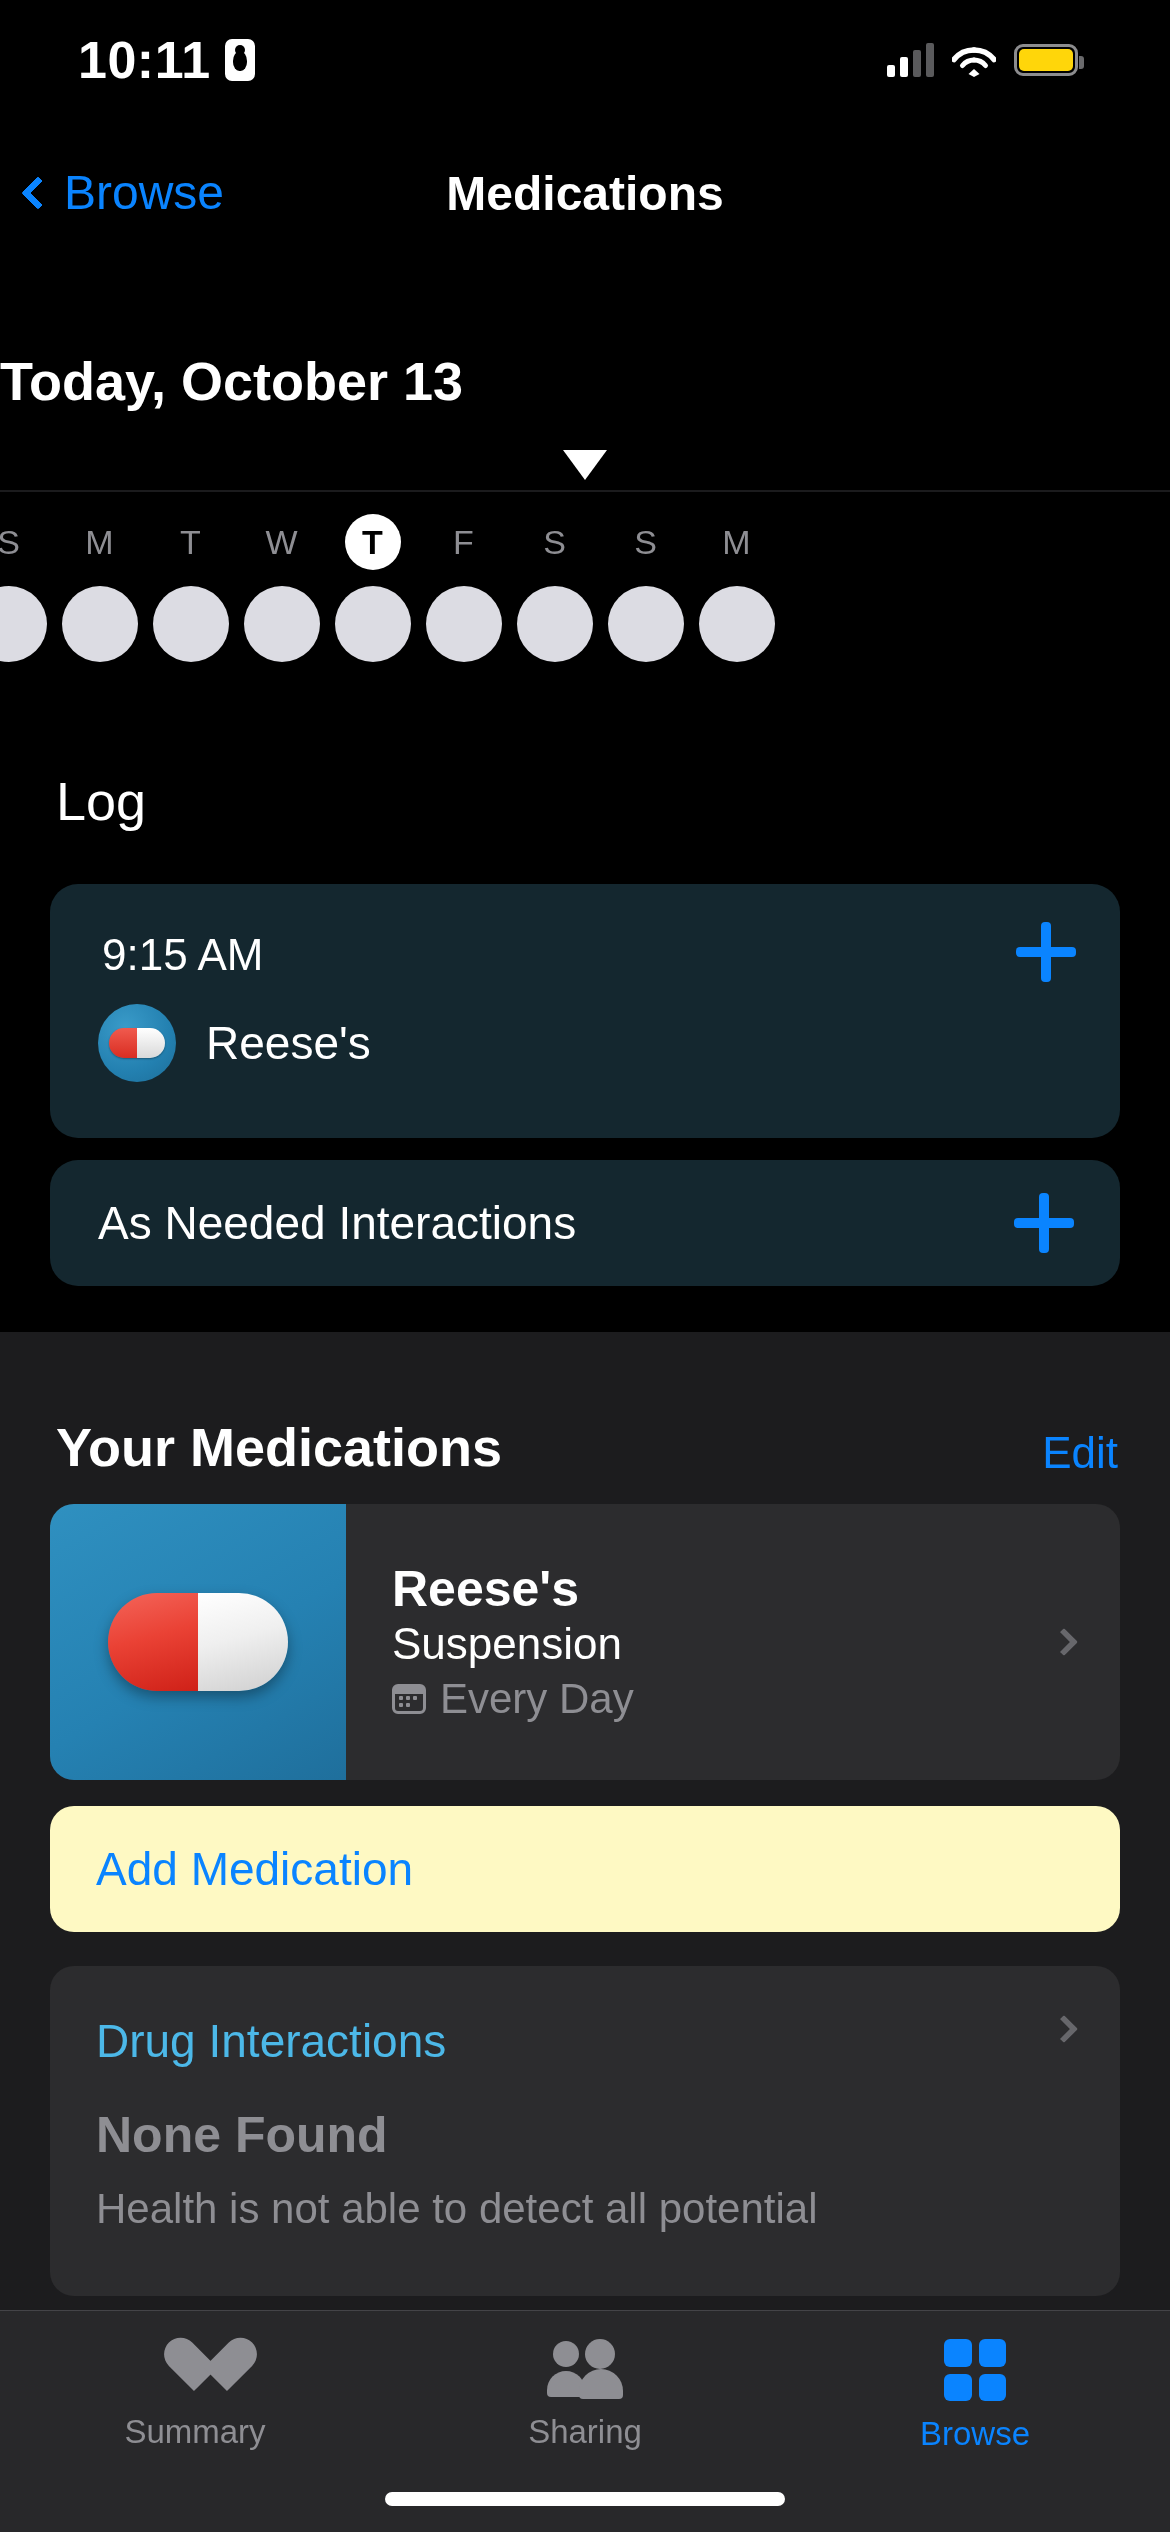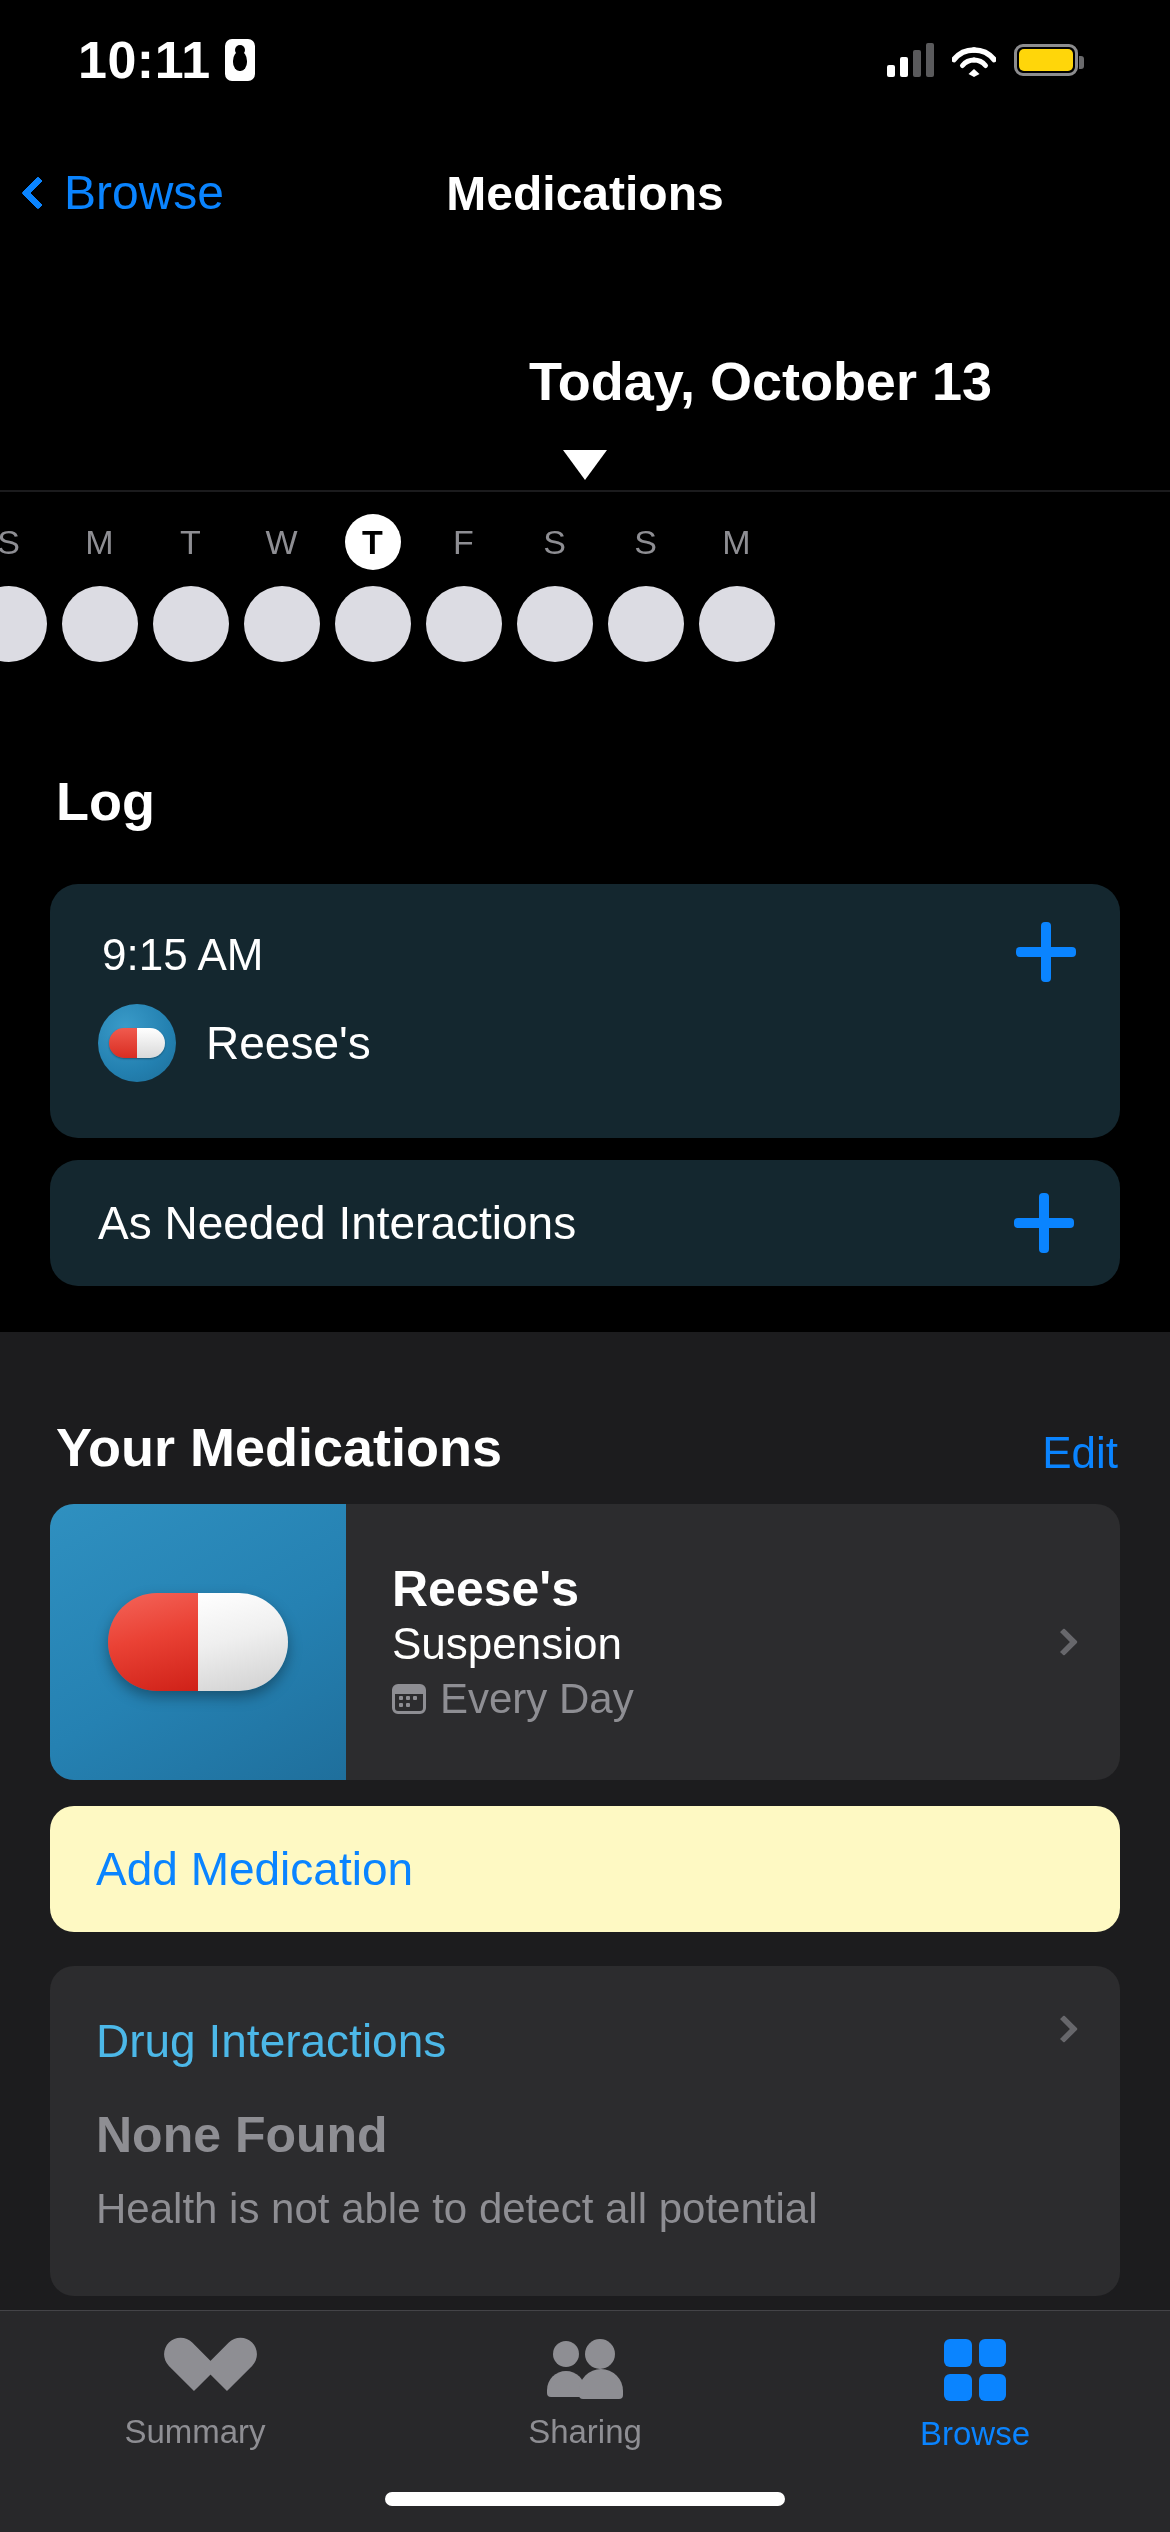--- a/index.html
+++ b/index.html
@@ -51,21 +51,21 @@
   .nav-back-label { font-size:48px; color:#0a84ff; line-height:1; }
   .nav-title {
     position:absolute; left:0; top:0; width:1170px; height:90px;
     display:flex; align-items:center; justify-content:center;
     color:#fff; font-size:48px; font-weight:700;
   }
 
   
   .date-header {
     position:absolute; top:350px; left:0; width:992px;
-    text-align:right; color:#fff; font-size:54px; font-weight:700;
+    text-align:left; color:#fff; font-size:54px; font-weight:700;
   }
   .tri {
     position:absolute; top:450px; left:50%; transform:translateX(-50%);
     width:0; height:0; border-left:22px solid transparent; border-right:22px solid transparent;
     border-top:30px solid #fff;
   }
 
   
   .daystrip {
     position:absolute; top:490px; left:0; width:1170px; height:200px;
@@ -79,21 +79,21 @@
     margin-top:22px; width:56px; height:56px; border-radius:50%;
     display:flex; align-items:center; justify-content:center;
     font-size:34px; color:#8e8e93; font-weight:500;
   }
   .day.selected .day-letter { background:#ffffff; color:#000; font-weight:700; }
   .day-dot { margin-top:16px; width:76px; height:76px; border-radius:50%; background:#dcdce3; }
 
   
   .log-title {
     position:absolute; top:770px; left:56px;
-    color:#fff; font-size:54px; font-weight:700;text-align:center;
+    color:#fff; font-size:54px; font-weight:400;text-align:center;
   }
   .log-card {
     position:absolute; left:50px; top:884px; width:1070px; height:254px;
     background:#14272f; border-radius:28px;
   }
   .log-time {
     position:absolute; left:52px; top:46px; color:#fff; font-size:44px; font-weight:400;
   }
   .log-plus {
     position:absolute; right:44px; top:38px; width:60px; height:60px; cursor:pointer;

